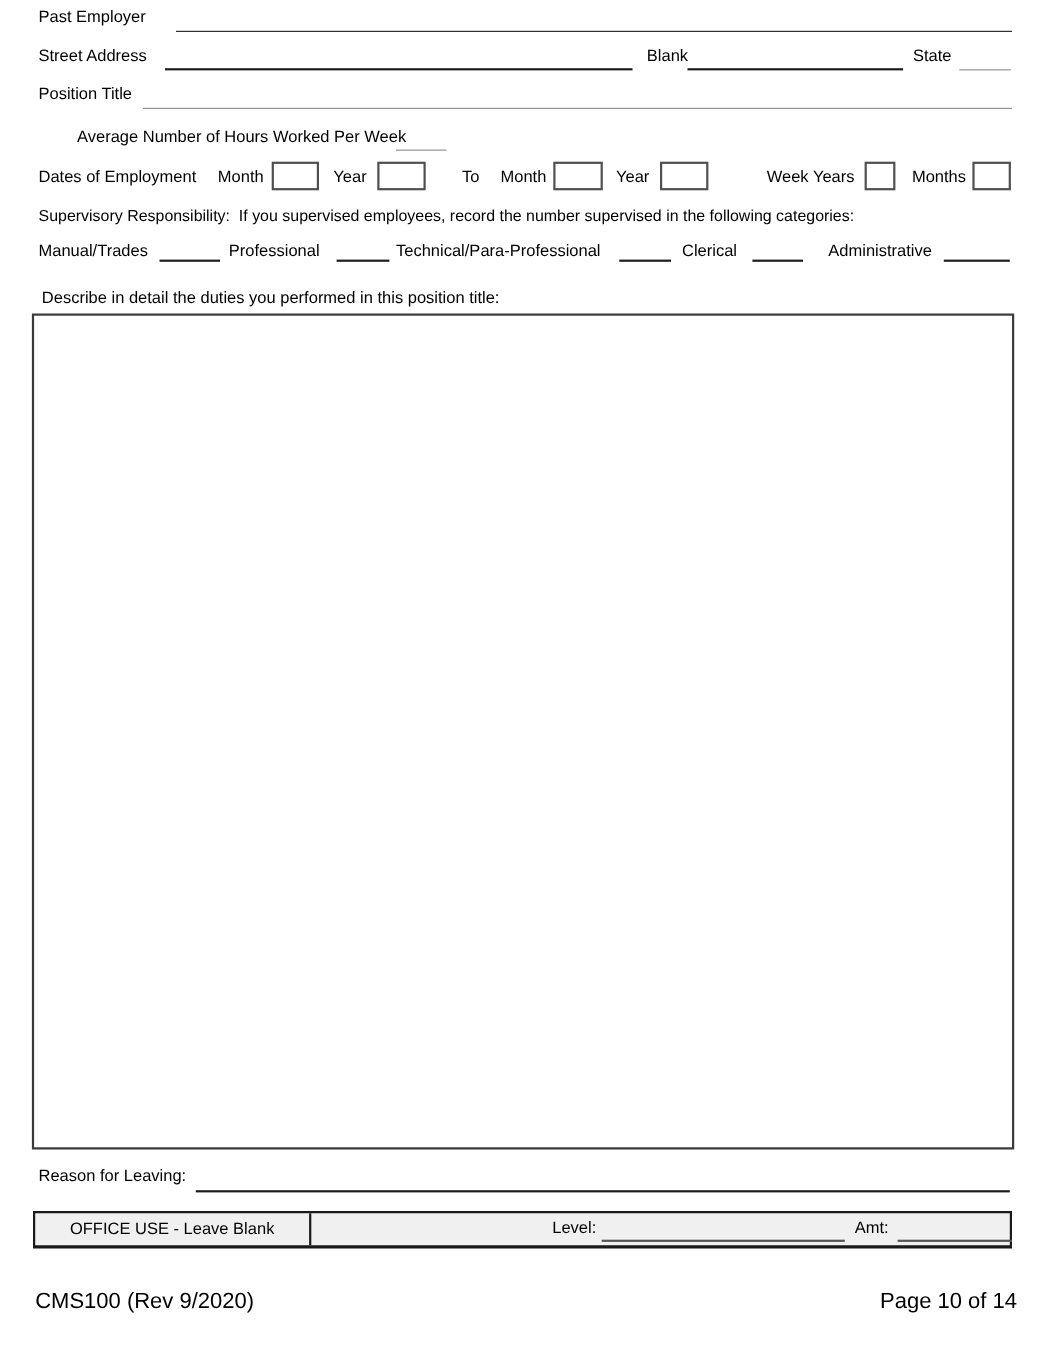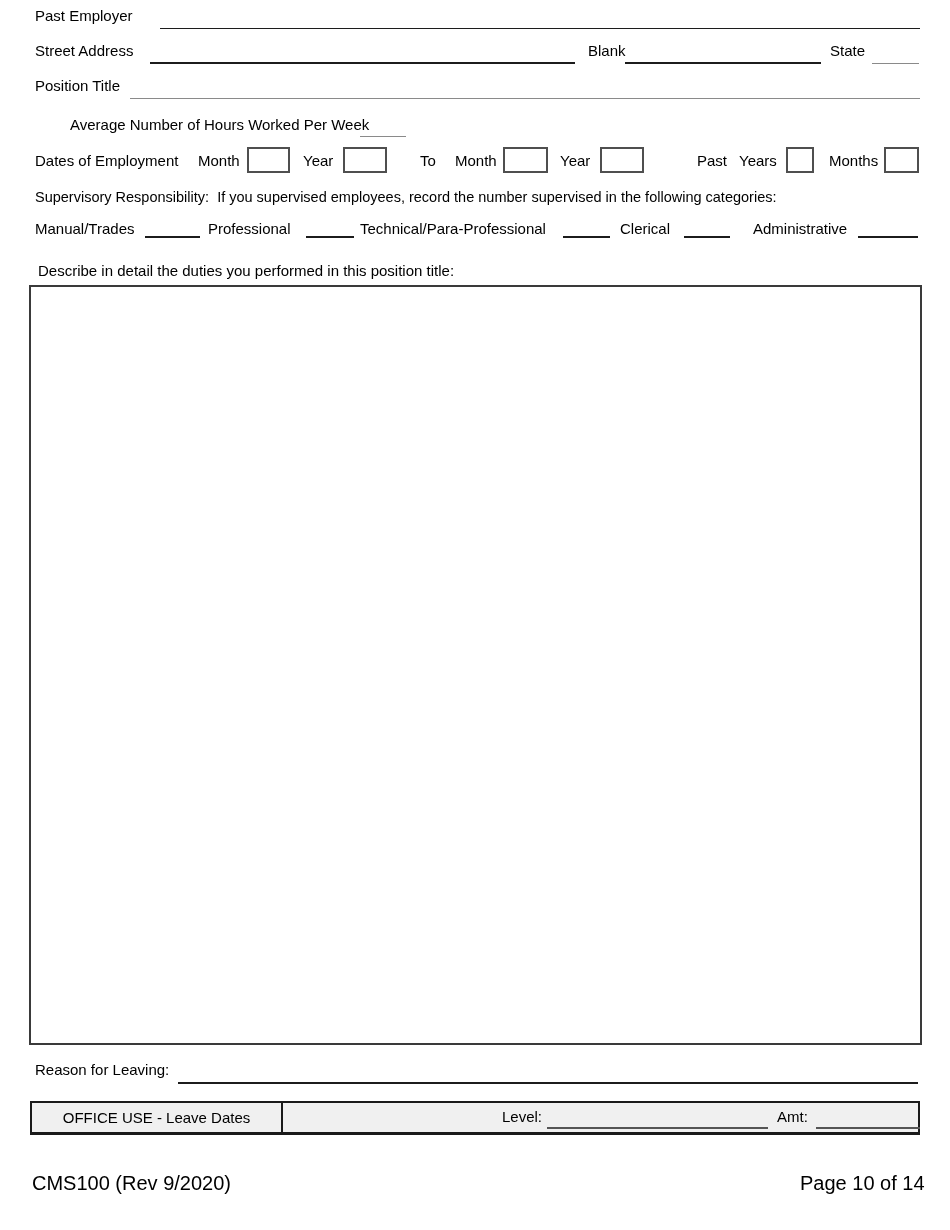--- a/index.html
+++ b/index.html
@@ -76,21 +76,21 @@
   <span class="lbl" style="left:35px; top:152px;">Dates of Employment</span>
   <span class="lbl" style="left:198px; top:152px;">Month</span>
   <input class="fill-box" style="left: 247px; top: 147px; width: 43px;">
   <span class="lbl" style="left:303px; top:152px;">Year</span>
   <input class="fill-box" style="left: 343px; top: 147px; width: 44px;">
   <span class="lbl" style="left:420px; top:152px;">To</span>
   <span class="lbl" style="left:455px; top:152px;">Month</span>
   <input class="fill-box" style="left: 503px; top: 147px; width: 45px;">
   <span class="lbl" style="left:560px; top:152px;">Year</span>
   <input class="fill-box" style="left: 600px; top: 147px; width: 44px;">
-  <span class="lbl" style="left:697px; top:152px;">Past</span>
+  <span class="lbl" style="left:697px; top:152px;">Week</span>
   <span class="lbl" style="left:739px; top:152px;">Years</span>
   <input class="fill-box" style="left: 786px; top: 147px; width: 28px;">
   <span class="lbl" style="left:829px; top:152px;">Months</span>
   <input class="fill-box" style="left: 884px; top: 147px; width: 35px;">
 
   <span class="lbl sm" style="left:35px; top:188px;">Supervisory Responsibility:  If you supervised employees, record the number supervised in the following categories:</span>
 
   <span class="lbl" style="left:35px; top:220px;">Manual/Trades</span>
   <input class="fill-line" style="left: 145px; top: 222px; width: 55px; height: 16px;">
   <span class="lbl" style="left:208px; top:220px;">Professional</span>
@@ -103,21 +103,21 @@
   <input class="fill-line" style="left: 858px; top: 222px; width: 60px; height: 16px;">
 
   <span class="lbl" style="left:38px; top:262px;">Describe in detail the duties you performed in this position title:</span>
   <textarea class="duties-box" style=""></textarea>
 
   <span class="lbl" style="left:35px; top:1061px;">Reason for Leaving:</span>
   <input class="fill-line" style="left: 178px; top: 1063px; width: 740px;">
 
   <div class="office-box">
     <div class="office-divider"></div>
-    <div class="office-title">OFFICE USE - Leave Dates</div>
+    <div class="office-title">OFFICE USE - Leave Blank</div>
     <span class="office-lbl" style="left:470px; top:5px;">Level:</span>
     <input class="office-line" style="left: 515px; width: 221px;">
     <span class="office-lbl" style="left:745px; top:5px;">Amt:</span>
     <input class="office-line" style="left: 784px; width: 104px;">
   </div>
 
   <span class="footer-txt" style="left:32px; top:1172px;">CMS100 (Rev 9/2020)</span>
   <span class="footer-txt" style="left:800px; top:1172px;">Page 10 of 14</span>
 
 </div>

